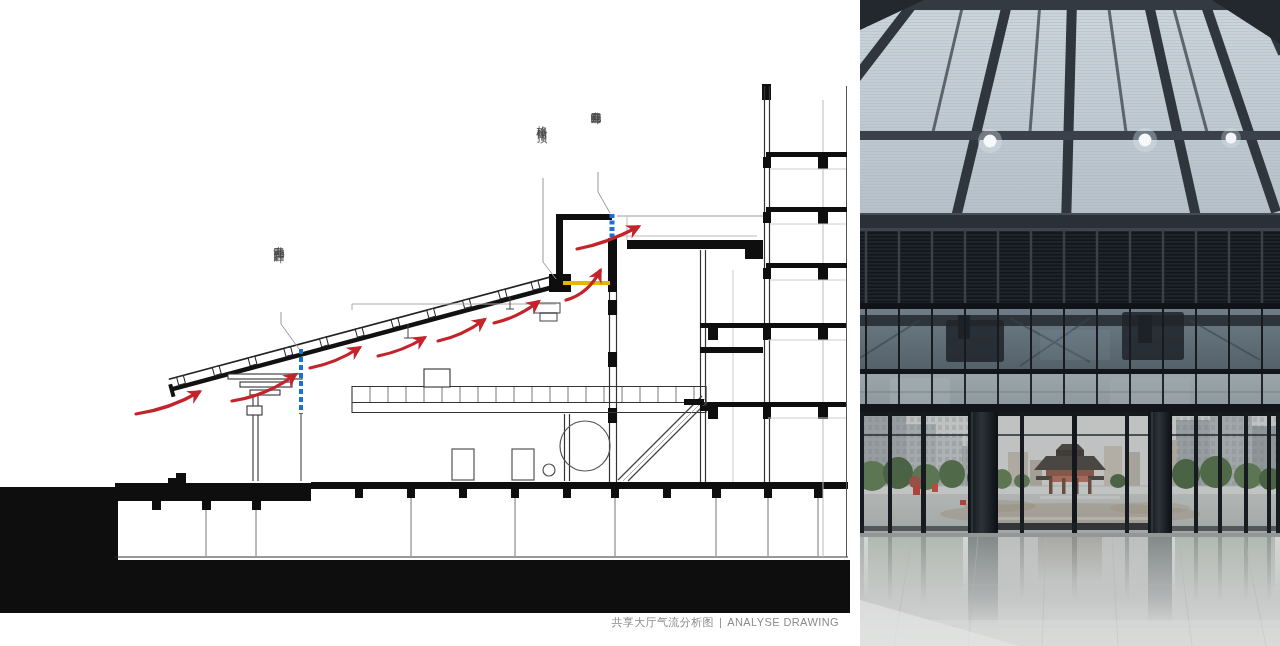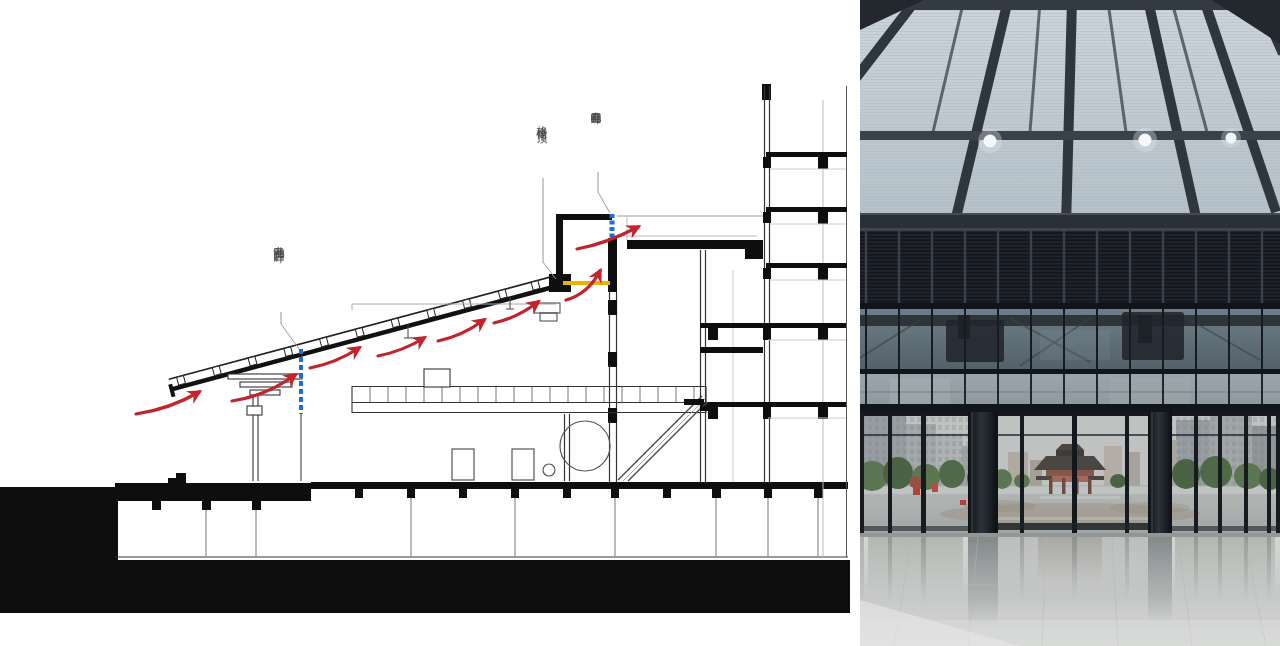--- a/index.html
+++ b/index.html
@@ -225,20 +225,23 @@
         <path d="M494,323 Q517,318 538,302" marker-end="url(#ah)"></path>
         <path d="M566,300 Q588,294 600,271" marker-end="url(#ah)"></path>
         <path d="M577,249 Q605,244 638,227" marker-end="url(#ah)"></path>
       </g>
     </svg>
 
     <div class="vlabel" style="left:273px;top:237px;font-size:11px;letter-spacing:1.2px;">电动开启百叶</div>
     <div class="vlabel" style="left:536px;top:117px;font-size:11px;letter-spacing:2.5px;">格栅吊顶</div>
     <div class="vlabel" style="left:591px;top:103px;font-size:10.5px;letter-spacing:0.5px;">电动开启百叶</div>
 
+    <div id="caption">
+      <span>共享大厅气流分析图</span><span class="sep">|</span><span>ANALYSE DRAWING</span>
+    </div>
   </div>
 
   <div id="photo-panel">
     <svg width="420" height="646" viewBox="0 0 420 646">
       <defs>
         <linearGradient id="skyGrad" x1="0" y1="0" x2="0" y2="1">
           <stop offset="0" stop-color="#ccd5dc"></stop>
             <stop offset="1" stop-color="#b4bfc8"></stop>
         </linearGradient>
         <pattern id="frit" width="4" height="3" patternUnits="userSpaceOnUse">

